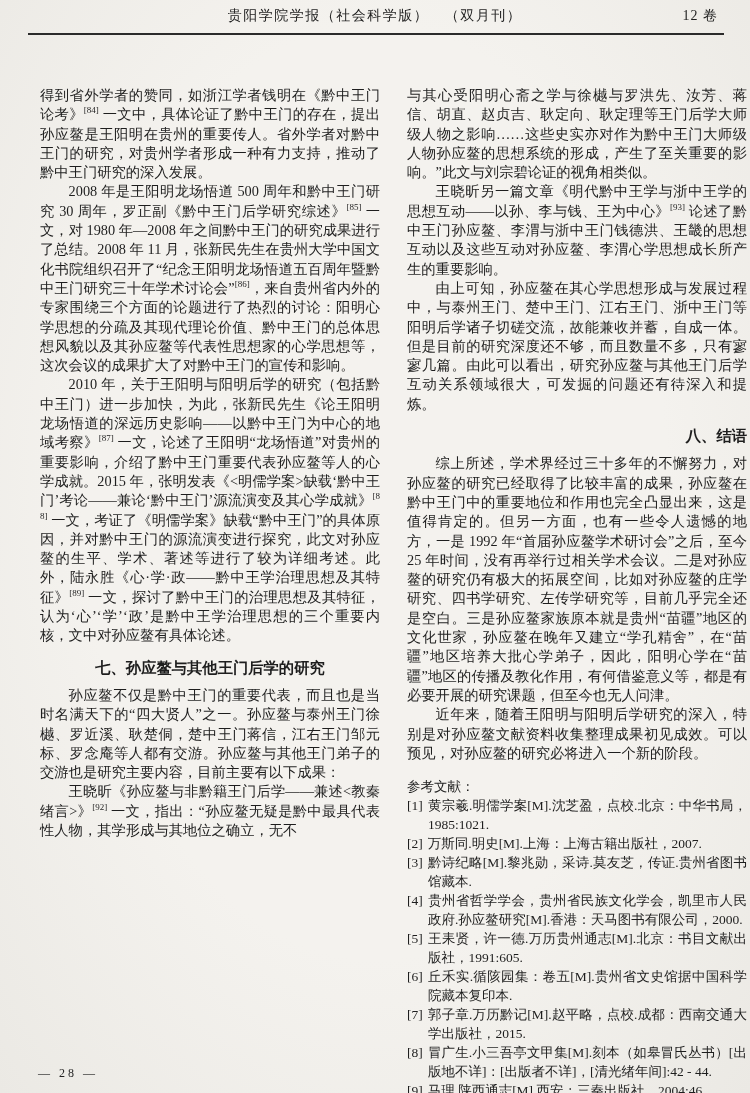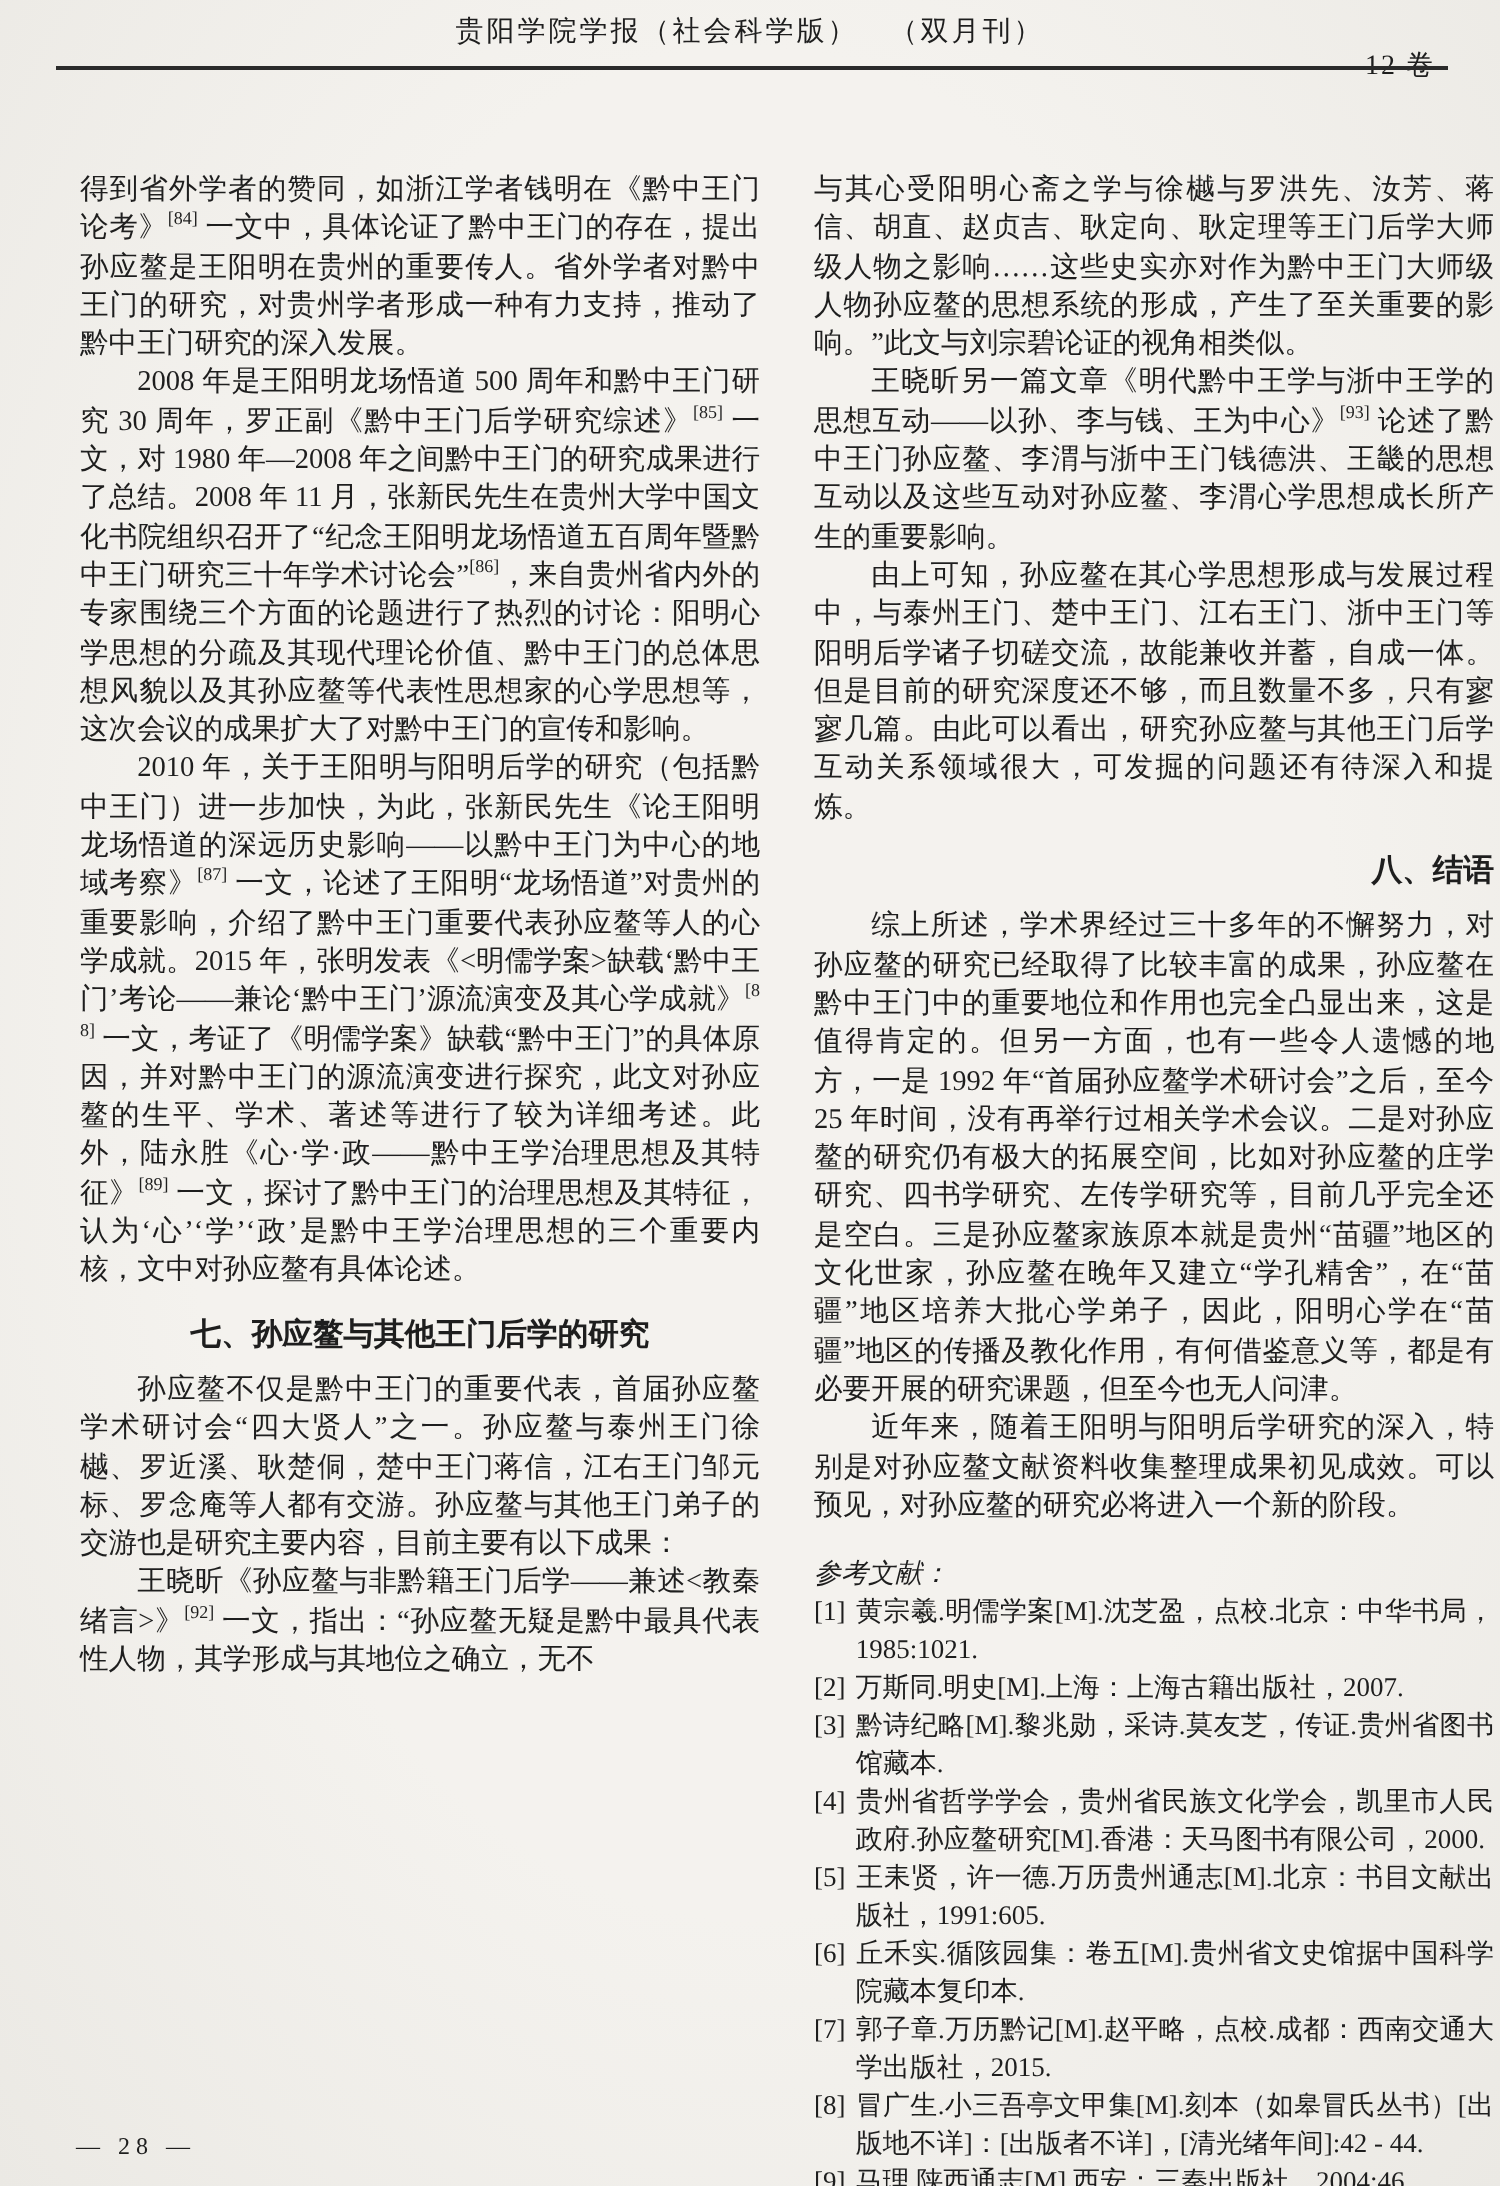--- a/index.html
+++ b/index.html
@@ -5,36 +5,36 @@
   html,body{margin:0;padding:0;}
   body{width:750px;height:1093px;overflow:hidden;}
   .page{
     position:relative;width:750px;height:1093px;overflow:hidden;
     background:radial-gradient(ellipse at 50% 45%, #f4f2ee 55%, #ebe9e4 100%);
     color:#1e1e1e;
     font-family:"Liberation Serif","DejaVu Serif",serif;
   }
   .header{position:absolute;top:7px;left:28px;right:28px;height:24px;font-size:14px;}
   .header .center-wrap{text-align:center;letter-spacing:1.5px;}
-  .header .vol{position:absolute;right:4px;top:17px;letter-spacing:1px;}
+  .header .vol{position:absolute;right:4px;top:0;letter-spacing:1px;}
   .rule{position:absolute;top:33px;left:28px;right:26px;border-top:2px solid #2b2b2b;}
   .columns{position:absolute;top:42px;left:40px;display:flex;gap:27px;margin-top:44px;}
   .col{
     width:340px;font-size:14.3px;line-height:19.3px;
     text-align:justify;text-justify:inter-ideograph;word-break:break-all;
   }
   p.para{margin:0;text-indent:2em;}
   p.para.noindent{text-indent:0;}
   .heading{
     font-family:"Liberation Sans","DejaVu Sans",sans-serif;
     font-weight:bold;font-size:15.3px;margin:12px 0 9px;
   }
   .heading.center{text-align:center;}
   .heading.indent-h{padding-left:2.05em;text-align:right;}
-  .ref-title{margin-top:14px;font-size:13.5px;line-height:19px;font-style:italic;}
+  .ref-title{margin-top:14px;font-size:13.5px;line-height:19px;}
   .ref{font-size:13.5px;line-height:19px;padding-left:1.55em;text-indent:-1.55em;}
   .ref .ref-num{margin-right:5px;}
   sup.cite{font-size:9px;line-height:0;vertical-align:super;letter-spacing:0;}
   .footer{position:absolute;left:38px;bottom:12px;font-size:12px;letter-spacing:3px;}
 </style>
 </head>
 <body>
 
 <div class="page">
 
@@ -44,21 +44,21 @@
   </div>
 
   <div class="rule"></div>
 
   <div class="columns">
     <div class="col" id="left-col">
         <p class="para noindent">得到省外学者的赞同，如浙江学者钱明在《黔中王门论考》<sup class="cite">[84]</sup> 一文中，具体论证了黔中王门的存在，提出孙应鳌是王阳明在贵州的重要传人。省外学者对黔中王门的研究，对贵州学者形成一种有力支持，推动了黔中王门研究的深入发展。</p>
         <p class="para">2008 年是王阳明龙场悟道 500 周年和黔中王门研究 30 周年，罗正副《黔中王门后学研究综述》<sup class="cite">[85]</sup> 一文，对 1980 年—2008 年之间黔中王门的研究成果进行了总结。2008 年 11 月，张新民先生在贵州大学中国文化书院组织召开了“纪念王阳明龙场悟道五百周年暨黔中王门研究三十年学术讨论会”<sup class="cite">[86]</sup>，来自贵州省内外的专家围绕三个方面的论题进行了热烈的讨论：阳明心学思想的分疏及其现代理论价值、黔中王门的总体思想风貌以及其孙应鳌等代表性思想家的心学思想等，这次会议的成果扩大了对黔中王门的宣传和影响。</p>
         <p class="para">2010 年，关于王阳明与阳明后学的研究（包括黔中王门）进一步加快，为此，张新民先生《论王阳明龙场悟道的深远历史影响——以黔中王门为中心的地域考察》<sup class="cite">[87]</sup> 一文，论述了王阳明“龙场悟道”对贵州的重要影响，介绍了黔中王门重要代表孙应鳌等人的心学成就。2015 年，张明发表《&lt;明儒学案&gt;缺载‘黔中王门’考论——兼论‘黔中王门’源流演变及其心学成就》<sup class="cite">[88]</sup> 一文，考证了《明儒学案》缺载“黔中王门”的具体原因，并对黔中王门的源流演变进行探究，此文对孙应鳌的生平、学术、著述等进行了较为详细考述。此外，陆永胜《心·学·政——黔中王学治理思想及其特征》<sup class="cite">[89]</sup> 一文，探讨了黔中王门的治理思想及其特征，认为‘心’‘学’‘政’是黔中王学治理思想的三个重要内核，文中对孙应鳌有具体论述。</p>
         <div class="heading center">七、孙应鳌与其他王门后学的研究</div>
-        <p class="para">孙应鳌不仅是黔中王门的重要代表，首届孙应鳌学术研讨会“四大贤人”之一。孙应鳌与泰州王门徐樾、罗近溪、耿楚侗，楚中王门蒋信，江右王门邹元标、罗念庵等人都有交游。孙应鳌与其他王门弟子的交游也是研究主要内容，目前主要有以下成果：</p>
+        <p class="para">孙应鳌不仅是黔中王门的重要代表，而且也是当时名满天下的“四大贤人”之一。孙应鳌与泰州王门徐樾、罗近溪、耿楚侗，楚中王门蒋信，江右王门邹元标、罗念庵等人都有交游。孙应鳌与其他王门弟子的交游也是研究主要内容，目前主要有以下成果：</p>
         <p class="para">王晓昕《孙应鳌与非黔籍王门后学——兼述&lt;教秦绪言&gt;》<sup class="cite">[92]</sup> 一文，指出：“孙应鳌无疑是黔中最具代表性人物，其学形成与其地位之确立，无不</p>
       </div>
     <div class="col" id="right-col">
         <p class="para noindent">与其心受阳明心斋之学与徐樾与罗洪先、汝芳、蒋信、胡直、赵贞吉、耿定向、耿定理等王门后学大师级人物之影响……这些史实亦对作为黔中王门大师级人物孙应鳌的思想系统的形成，产生了至关重要的影响。”此文与刘宗碧论证的视角相类似。</p>
         <p class="para">王晓昕另一篇文章《明代黔中王学与浙中王学的思想互动——以孙、李与钱、王为中心》<sup class="cite">[93]</sup> 论述了黔中王门孙应鳌、李渭与浙中王门钱德洪、王畿的思想互动以及这些互动对孙应鳌、李渭心学思想成长所产生的重要影响。</p>
         <p class="para">由上可知，孙应鳌在其心学思想形成与发展过程中，与泰州王门、楚中王门、江右王门、浙中王门等阳明后学诸子切磋交流，故能兼收并蓄，自成一体。但是目前的研究深度还不够，而且数量不多，只有寥寥几篇。由此可以看出，研究孙应鳌与其他王门后学互动关系领域很大，可发掘的问题还有待深入和提炼。</p>
         <div class="heading indent-h">八、结语</div>
         <p class="para">综上所述，学术界经过三十多年的不懈努力，对孙应鳌的研究已经取得了比较丰富的成果，孙应鳌在黔中王门中的重要地位和作用也完全凸显出来，这是值得肯定的。但另一方面，也有一些令人遗憾的地方，一是 1992 年“首届孙应鳌学术研讨会”之后，至今 25 年时间，没有再举行过相关学术会议。二是对孙应鳌的研究仍有极大的拓展空间，比如对孙应鳌的庄学研究、四书学研究、左传学研究等，目前几乎完全还是空白。三是孙应鳌家族原本就是贵州“苗疆”地区的文化世家，孙应鳌在晚年又建立“学孔精舍”，在“苗疆”地区培养大批心学弟子，因此，阳明心学在“苗疆”地区的传播及教化作用，有何借鉴意义等，都是有必要开展的研究课题，但至今也无人问津。</p>
         <p class="para">近年来，随着王阳明与阳明后学研究的深入，特别是对孙应鳌文献资料收集整理成果初见成效。可以预见，对孙应鳌的研究必将进入一个新的阶段。</p>
         <div class="ref-title">参考文献：</div>

